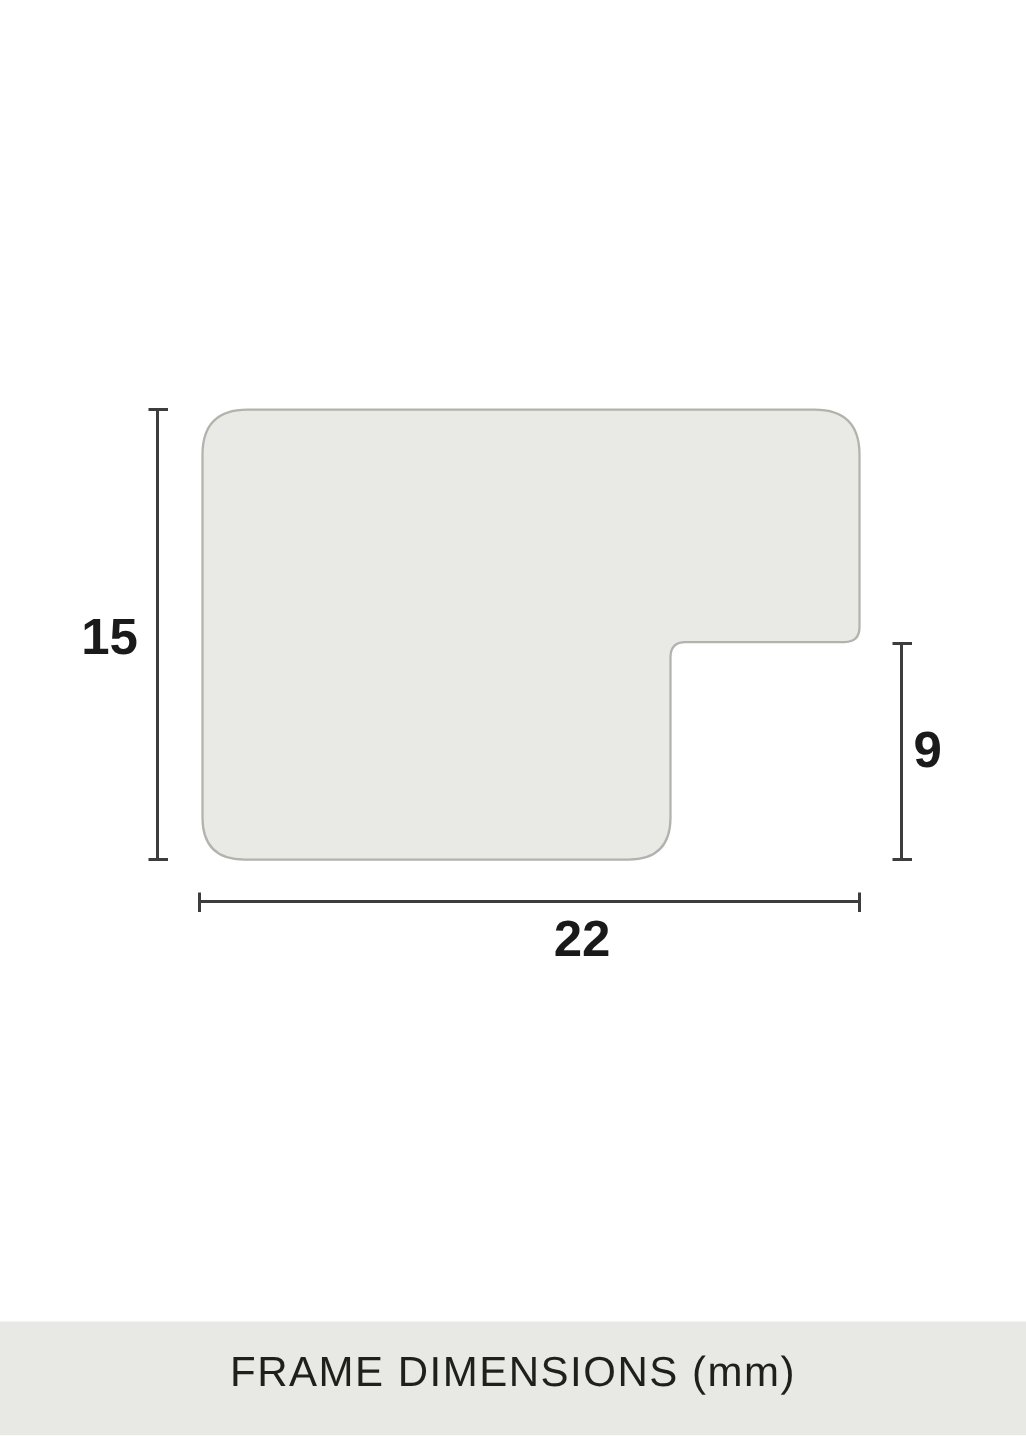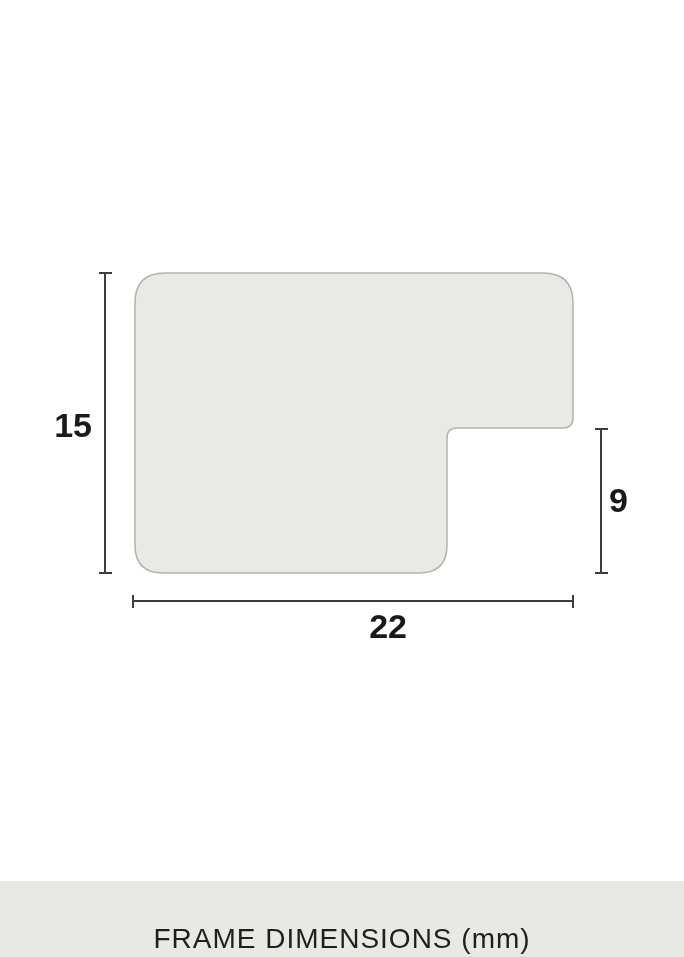--- a/index.html
+++ b/index.html
@@ -60,21 +60,21 @@
     left: 0;
     top: 881px;
     width: 684px;
     height: 76px;
     background: var(--footer_bg, #e8e9e4);
     display: flex;
     justify-content: center;
     align-items: flex-start;
   }
   .footer-title {
-    margin-top: 42px;
+    margin-top: 18px;
     color: var(--footer_text, #1f1f1d);
     font-size: 28px;
     line-height: 32px;
     letter-spacing: 1px;
     white-space: nowrap;
   }
 </style>
 </head>
 <body>
 

